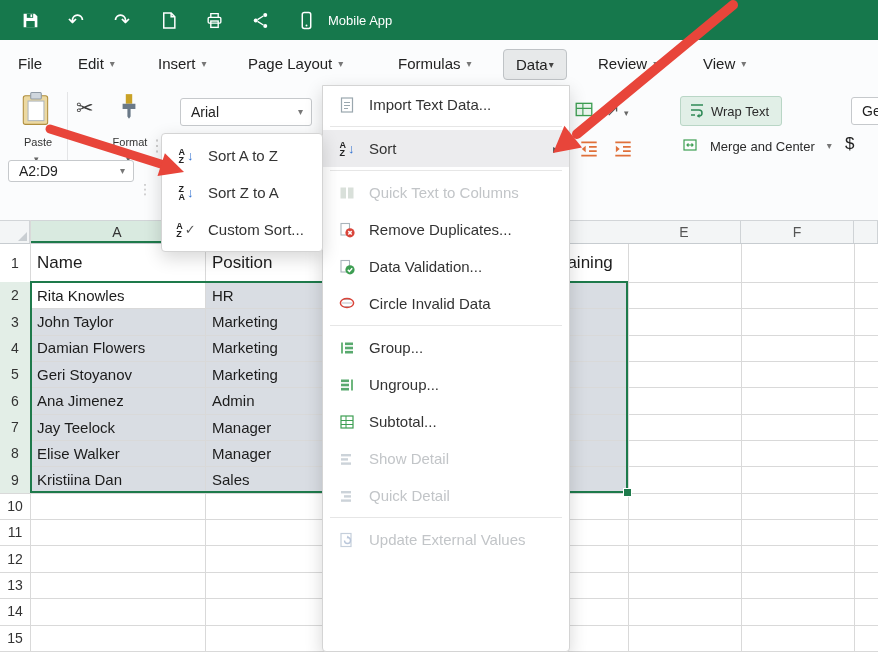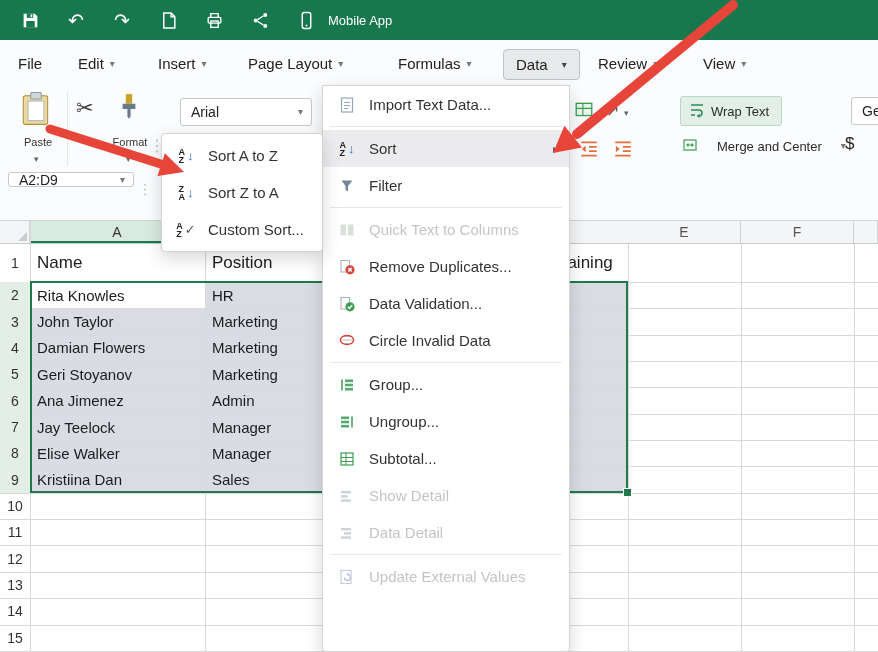--- a/index.html
+++ b/index.html
@@ -8,31 +8,31 @@
   .abs{position:absolute}
 
   
   .titlebar{position:absolute;left:0;top:0;width:878px;height:40px;background:#16784c;display:flex;align-items:center;gap:26px;padding-left:20px}
   .tb-icon{width:20px;height:20px;display:flex;align-items:center;justify-content:center;color:#fff;font-size:19px;line-height:1}
   .tb-label{color:#fff;font-size:13px;margin-left:-14px;white-space:nowrap}
 
   
   .menuitem{position:absolute;top:55px;font-size:15px;color:#222;display:flex;gap:6px;align-items:center;white-space:nowrap}
   .caret{font-size:10px;color:#777;line-height:1}
-  .datatab{position:absolute;left:503px;top:49px;padding:6px 12px;background:#e7e9ea;border:1px solid #bfc3c6;border-radius:4px;display:flex;gap:14px;align-items:center;font-size:15px;color:#222}
+  .datatab{position:absolute;left:503px;top:49px;padding:6px 12px;background:#e7e9ea;border:1px solid #bfc3c6;border-radius:4px;display:flex;gap:1px;align-items:center;font-size:15px;color:#222}
 
   
   .tlabel{position:absolute;font-size:11px;color:#333;text-align:center}
   .tcaret{position:absolute;font-size:9px;color:#666}
   .vsep{position:absolute;width:1px;background:#e4e5e7}
   .dots{position:absolute;color:#c3c3c3;font-size:16px;line-height:1}
   .combo{position:absolute;background:#fff;border:1px solid #c6c9cc;border-radius:3px;display:flex;align-items:center;font-size:14px;color:#222;padding:0 8px 0 10px}
   .combo .caret{margin-left:auto}
   .wrapbtn{position:absolute;left:680px;top:96px;width:102px;height:30px;background:#e1efe7;border:1px solid #b9d6c6;border-radius:3px;display:flex;align-items:center;gap:6px;padding-left:8px;font-size:13px;color:#2b2b2b}
-  .mergebtn{position:absolute;left:682px;top:132px;height:28px;display:flex;align-items:center;gap:19px;font-size:13px;color:#2b2b2b}
+  .mergebtn{position:absolute;left:682px;top:132px;height:28px;display:flex;align-items:center;gap:12px;font-size:13px;color:#2b2b2b}
 
   
   .sheetbg{position:absolute;left:0;top:220px;width:878px;height:432px;background:#fff}
   .hdrstrip{position:absolute;left:0;top:220px;width:878px;height:24px;background:#f3f5f6;border-top:1px solid #d2d5d8;border-bottom:1px solid #c7ccd0}
   .colhdr{position:absolute;top:0;height:22px;display:flex;align-items:center;justify-content:center;font-size:14px;color:#555;border-right:1px solid #cfd3d6}
   .colhdr.sel{background:#d9eae0;color:#333;box-shadow:inset 0 -2px 0 #1e7a4b}
   .corner{position:absolute;left:0;top:0;width:30px;height:22px;border-right:1px solid #d2d5d8}
   .corner:after{content:"";position:absolute;right:2px;bottom:2px;border-style:solid;border-width:0 0 9px 9px;border-color:transparent transparent #c9ced2 transparent}
   .rowhdrs{position:absolute;left:0;top:244px;width:30px;height:407px;display:flex;flex-direction:column;z-index:4}
   .rh{flex:1;display:flex;align-items:center;justify-content:center;font-size:14px;color:#333}
@@ -204,21 +204,21 @@
         </svg>
     </span>
     <span>Merge and Center</span>
     <span class="caret">▾</span>
   </div>
   <span class="abs" style="left:845px;top:134px;font-size:17px;color:#222">$</span>
   <div class="combo" style="left:851px;top:97px;width:60px;height:28px">
     <span>Ge</span>
   </div>
 
-  <div class="combo" style="left:8px;top:172px;width:126px;height:15px">
+  <div class="combo" style="left:8px;top:160px;width:126px;height:22px">
     <span>A2:D9</span>
     <span class="caret">▾</span>
   </div>
   <span class="dots" style="left:138px;top:182px;font-size:14px">⋮</span>
 
   <div class="sheetbg"></div>
 
   <div class="selfill"></div>
   <div class="activecell"></div>
 
@@ -321,28 +321,20 @@
             <span class="azl">
               <span>A</span>
               <span>Z</span>
             </span>
             <span class="azarrow">↓</span>
           </span>
         </span>
       <span>Sort</span>
       <span class="subarrow">▸</span>
     </div>
-    <div class="mi">
-      <span class="mic">
-          <svg width="18" height="18" viewBox="0 0 18 18">
-            <path d="M3.5 3.5h11L10 9v5.5l-2.5-1.5V9z" fill="#74879a"></path>
-          </svg>
-        </span>
-      <span>Filter</span>
-    </div>
     <div class="msep"></div>
     <div class="mi dis">
       <span class="mic">
           <svg width="18" height="18" viewBox="0 0 18 18">
             <rect x="2.5" y="3.5" width="5.5" height="11" fill="#d9e0da"></rect>
             <rect x="10" y="3.5" width="5.5" height="11" fill="#d9e0da"></rect>
           </svg>
         </span>
       <span>Quick Text to Columns</span>
     </div>
@@ -418,21 +410,21 @@
       <span>Show Detail</span>
     </div>
     <div class="mi dis">
       <span class="mic">
           <svg width="18" height="18" viewBox="0 0 18 18">
             <rect x="3" y="4" width="10" height="2.4" fill="#ccd3d9"></rect>
             <rect x="6" y="8.2" width="7" height="2.4" fill="#ccd3d9"></rect>
             <rect x="3" y="12.4" width="10" height="2.4" fill="#ccd3d9"></rect>
           </svg>
         </span>
-      <span>Data Detail</span>
+      <span>Quick Detail</span>
     </div>
     <div class="msep"></div>
     <div class="mi dis">
       <span class="mic">
           <svg width="18" height="18" viewBox="0 0 18 18">
             <rect x="3" y="2.5" width="10" height="13" fill="#fff" stroke="#c5cfdb" stroke-width="1.2"></rect>
             <path d="M6.5 9.5a3 3 0 1 0 3-3" fill="none" stroke="#b9c6da" stroke-width="1.4"></path>
             <path d="M9.5 4.6l2 2-2.8.8z" fill="#b9c6da"></path>
           </svg>
         </span>

